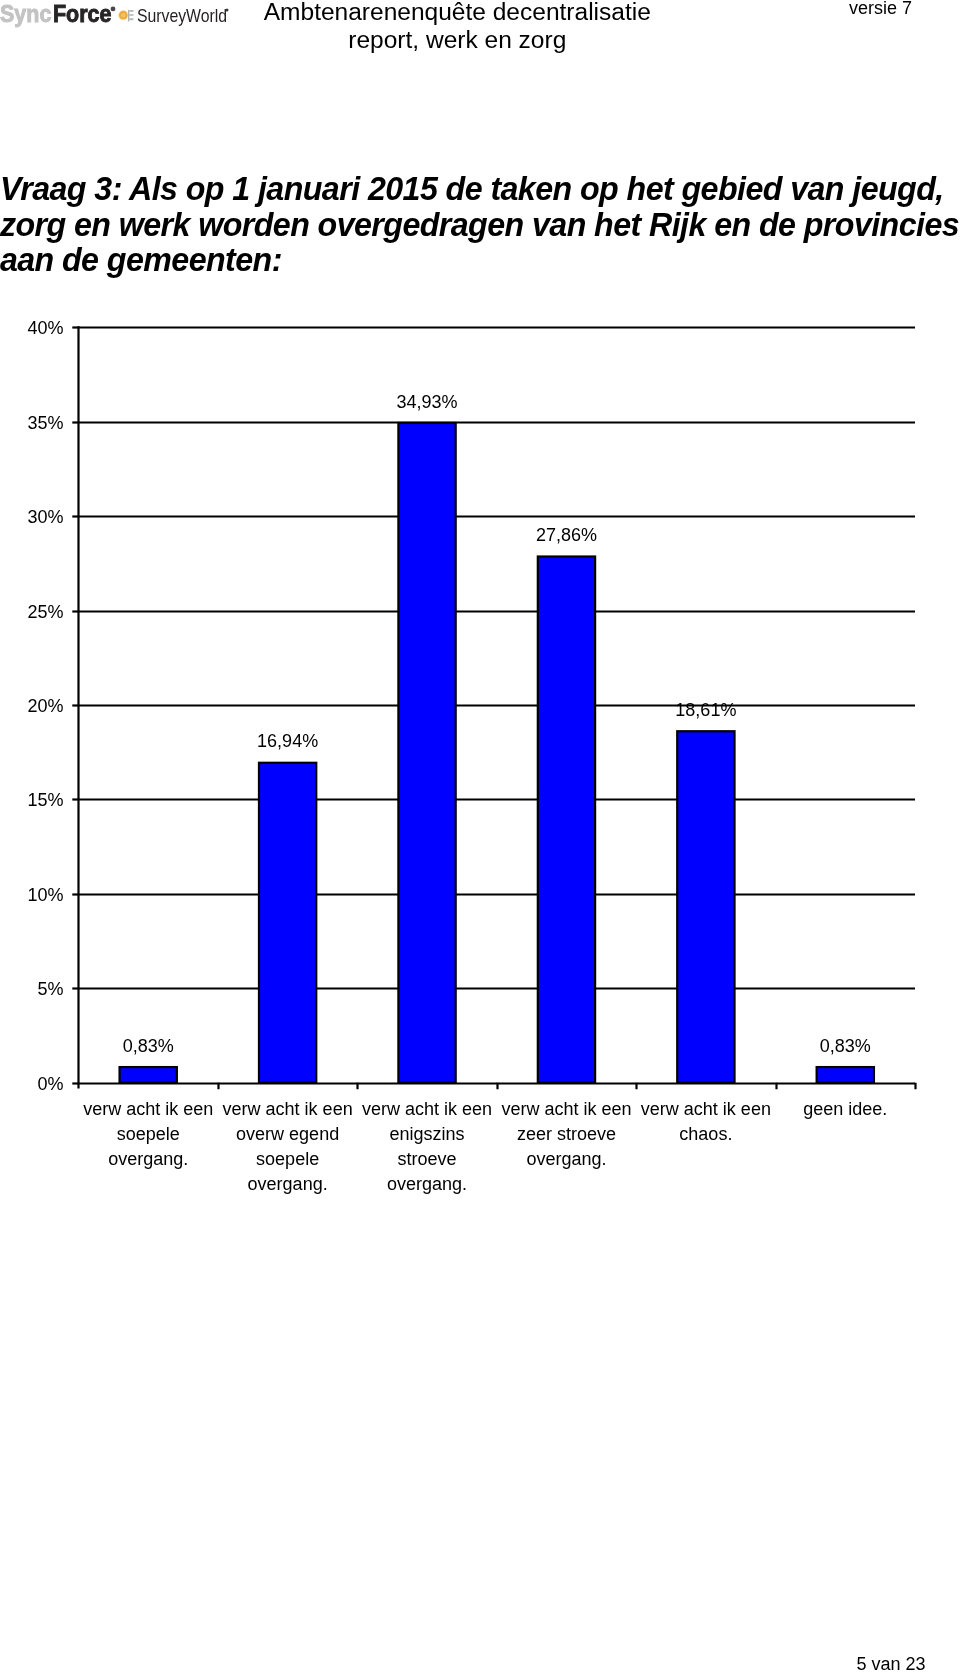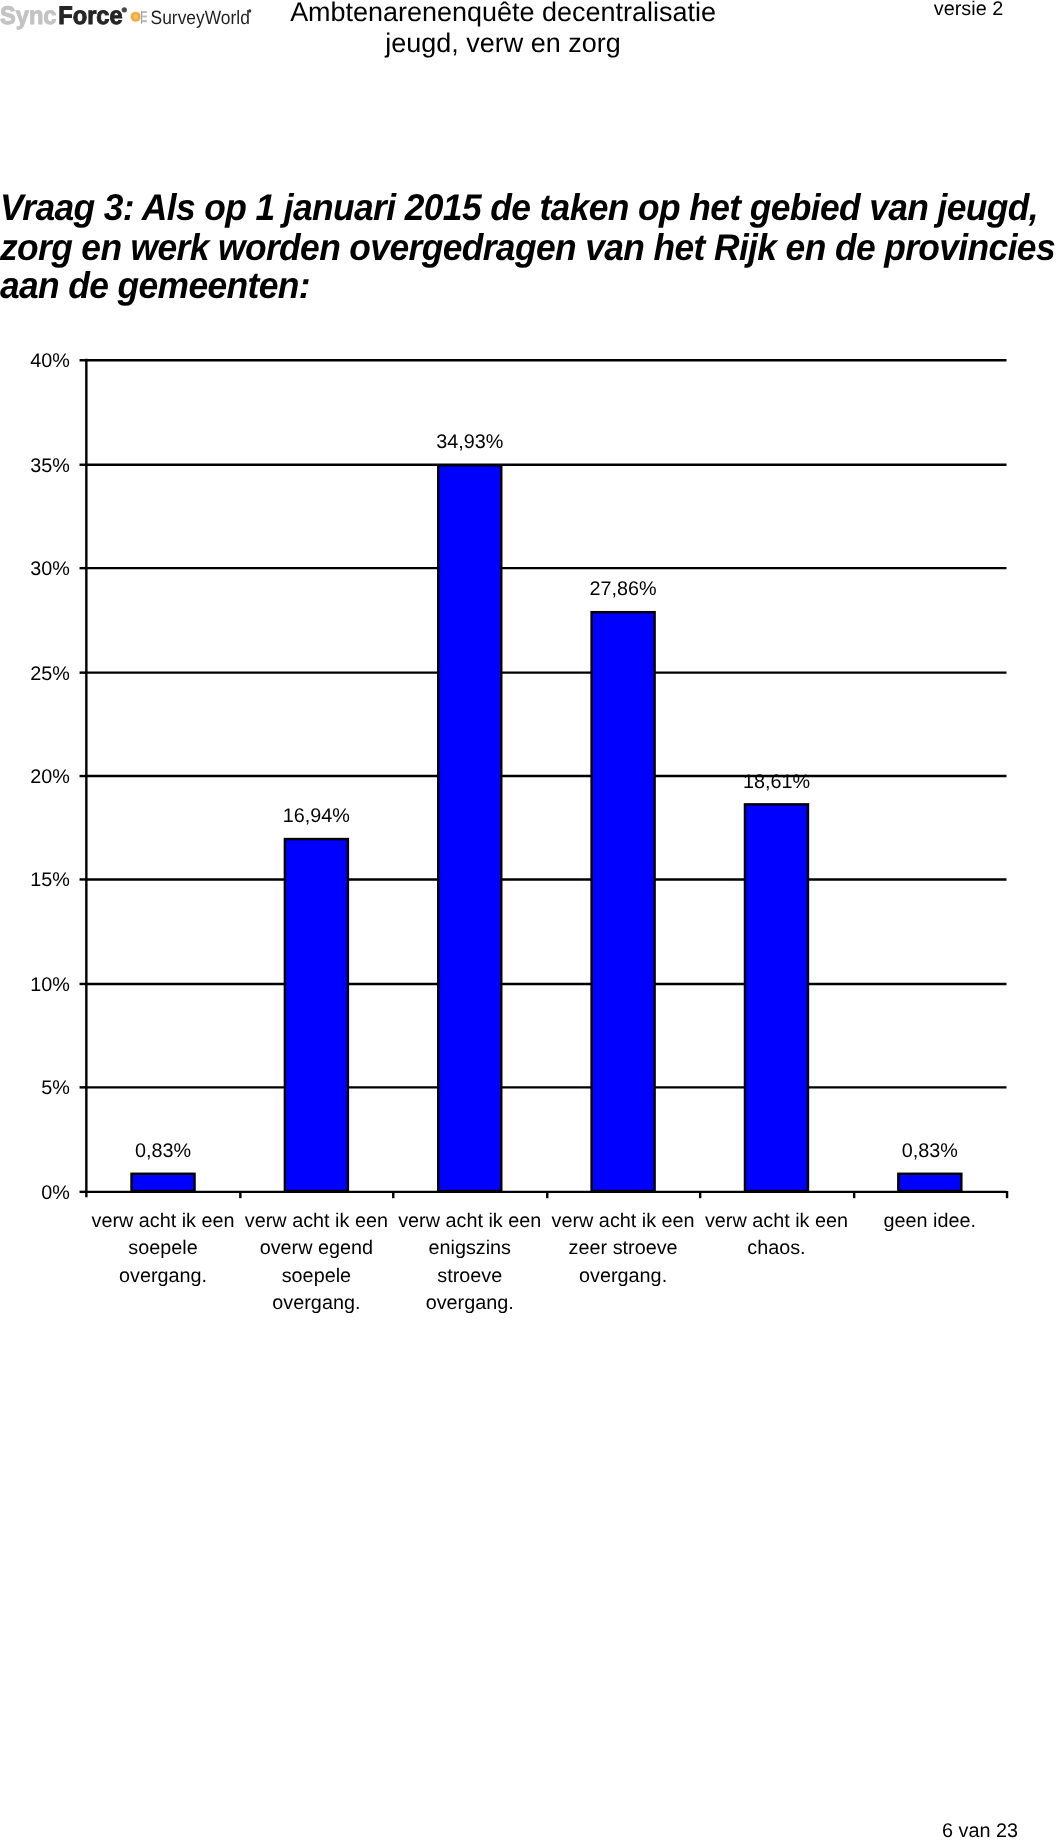--- a/index.html
+++ b/index.html
@@ -63,24 +63,24 @@
       </g>
       <g transform="translate(12.8,0) scale(0.905,1)">
         <text id="logo-surveyworld" x="137.1" y="22.0" font-family="Liberation Sans, sans-serif" font-size="17.5" fill="#231f20">SurveyWorld</text>
       </g>
       <circle cx="227.0" cy="10.0" r="1.5" fill="#3b3740"></circle>
     </svg>
   </div>
 
   <div class="hdr-title">
     <div>Ambtenarenenquête decentralisatie</div>
-    <div>jeugd, verw en zorg</div>
+    <div>report, werk en zorg</div>
   </div>
 
-  <div class="hdr-version">versie 2</div>
+  <div class="hdr-version">versie 7</div>
 
   <div class="question">Vraag 3: Als op 1 januari 2015 de taken op het gebied van jeugd, zorg en werk worden overgedragen van het Rijk en de provincies aan de gemeenten:</div>
 
   <svg class="chart" id="chart-svg" viewBox="0 0 960 1674" width="960" height="1674">
 
     <g id="plot-grid">
       <line class="gl" x1="78.5" y1="1083.5" x2="915" y2="1083.5" stroke="#000000"></line>
       <line class="gl" x1="78.5" y1="988.5" x2="915" y2="988.5" stroke="#000000"></line>
       <line class="gl" x1="78.5" y1="894.5" x2="915" y2="894.5" stroke="#000000"></line>
       <line class="gl" x1="78.5" y1="799.5" x2="915" y2="799.5" stroke="#000000"></line>
@@ -170,15 +170,15 @@
       <g class="cat">
         <text class="catline" x="705.875" y="1115.3">verw acht ik een</text>
         <text class="catline" x="705.875" y="1140.3">chaos.</text>
       </g>
       <g class="cat">
         <text class="catline" x="845.2916666666666" y="1115.3">geen idee.</text>
       </g>
     </g>
   </svg>
 
-  <div class="footer-right">6 van 23</div>
+  <div class="footer-right">5 van 23</div>
 
 </div>
 
 </body></html>

